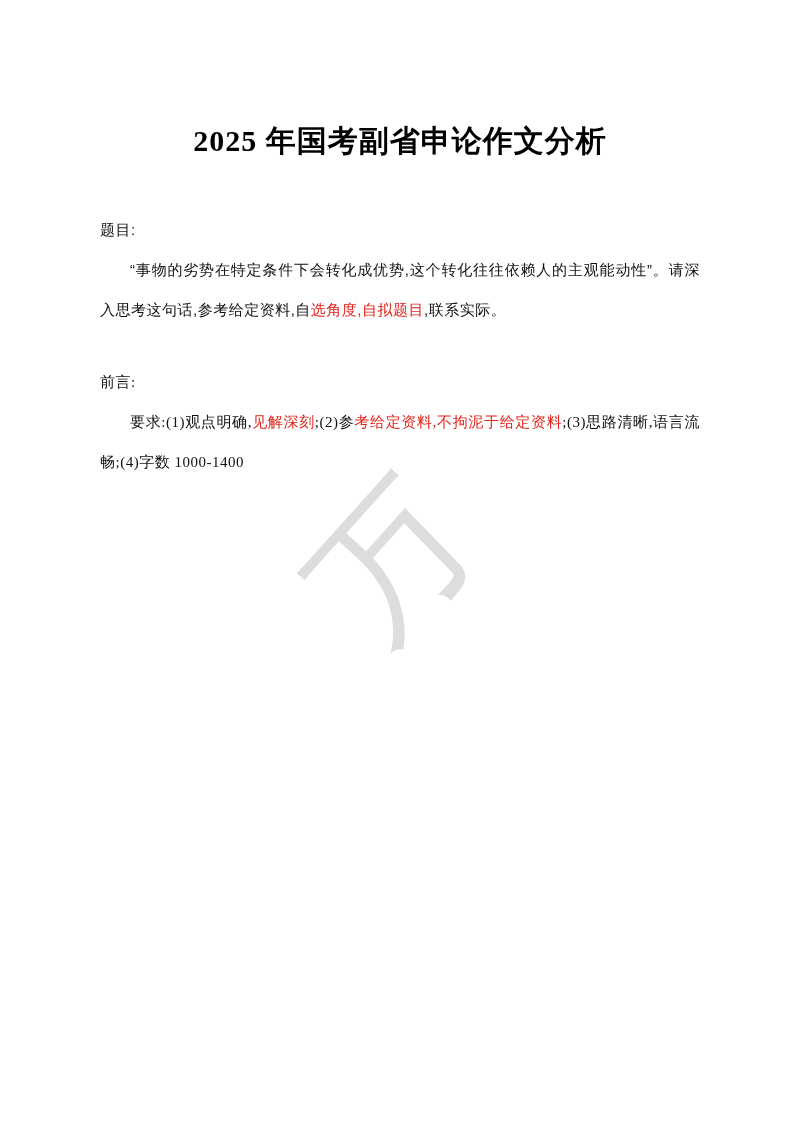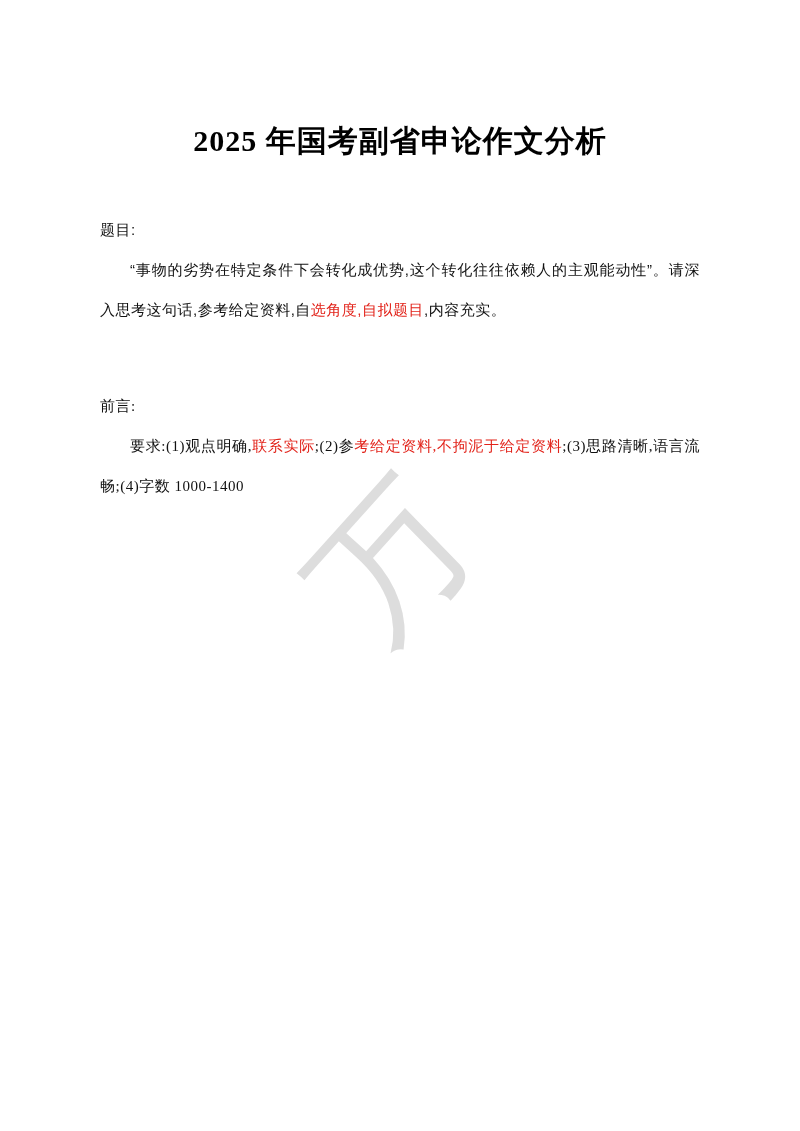--- a/index.html
+++ b/index.html
@@ -42,43 +42,43 @@
     letter-spacing: 1px;
     text-align: center;
     color: #000000;
   }
   .sec {
     font-size: 15px;
     line-height: 40px;
     letter-spacing: 0.5px;
   }
   .sec-sans { font-family: "Liberation Sans", sans-serif; }
-  .sec-kai  { font-family: "Liberation Serif", serif; margin-top: 56px; }
+  .sec-kai  { font-family: "Liberation Serif", serif; margin-top: 32px; }
   .sec p { margin: 0; text-align: justify; }
   .sec p.indent { text-indent: 2em; }
   .heading { text-align: left; }
   .red { color: #e2231a; }
 </style>
 </head>
 <body>
 
 <div class="watermark">万</div>
 
 <div class="page">
 
   <h1 class="doc-title">2025 年国考副省申论作文分析</h1>
 
   <div class="sec sec-sans">
     <p class="heading">题目:</p>
 
-    <p class="indent"><span>“事物的劣势在特定条件下会转化成优势,这个转化往往依赖人的主观能动性”。请深入思考这句话,参考给定资料,自</span><span class="red">选角度,自拟题目</span><span>,内容充实。</span></p>
+    <p class="indent"><span>“事物的劣势在特定条件下会转化成优势,这个转化往往依赖人的主观能动性”。请深入思考这句话,参考给定资料,自</span><span class="red">选角度,自拟题目</span><span>,联系实际。</span></p>
 
   </div>
 
   <div class="sec sec-kai">
     <p class="heading">前言:</p>
 
 
 
-    <p class="indent"><span>要求:(1)观点明确,</span><span class="red">联系实际</span><span>;(2)参</span><span class="red">考给定资料,不拘泥于给定资料</span><span>;(3)思路清晰,语言流畅;(4)字数 1000-1400</span></p>
+    <p class="indent"><span>要求:(1)观点明确,</span><span class="red">见解深刻</span><span>;(2)参</span><span class="red">考给定资料,不拘泥于给定资料</span><span>;(3)思路清晰,语言流畅;(4)字数 1000-1400</span></p>
   </div>
 
 </div>
 
 </body></html>

